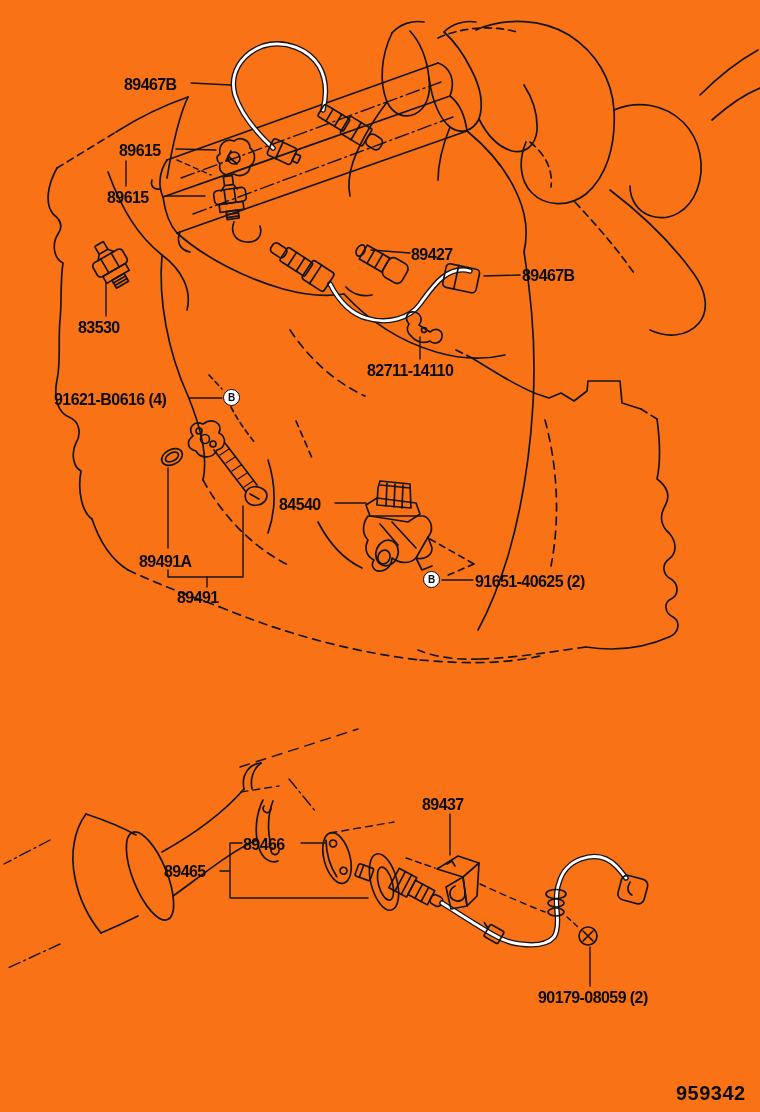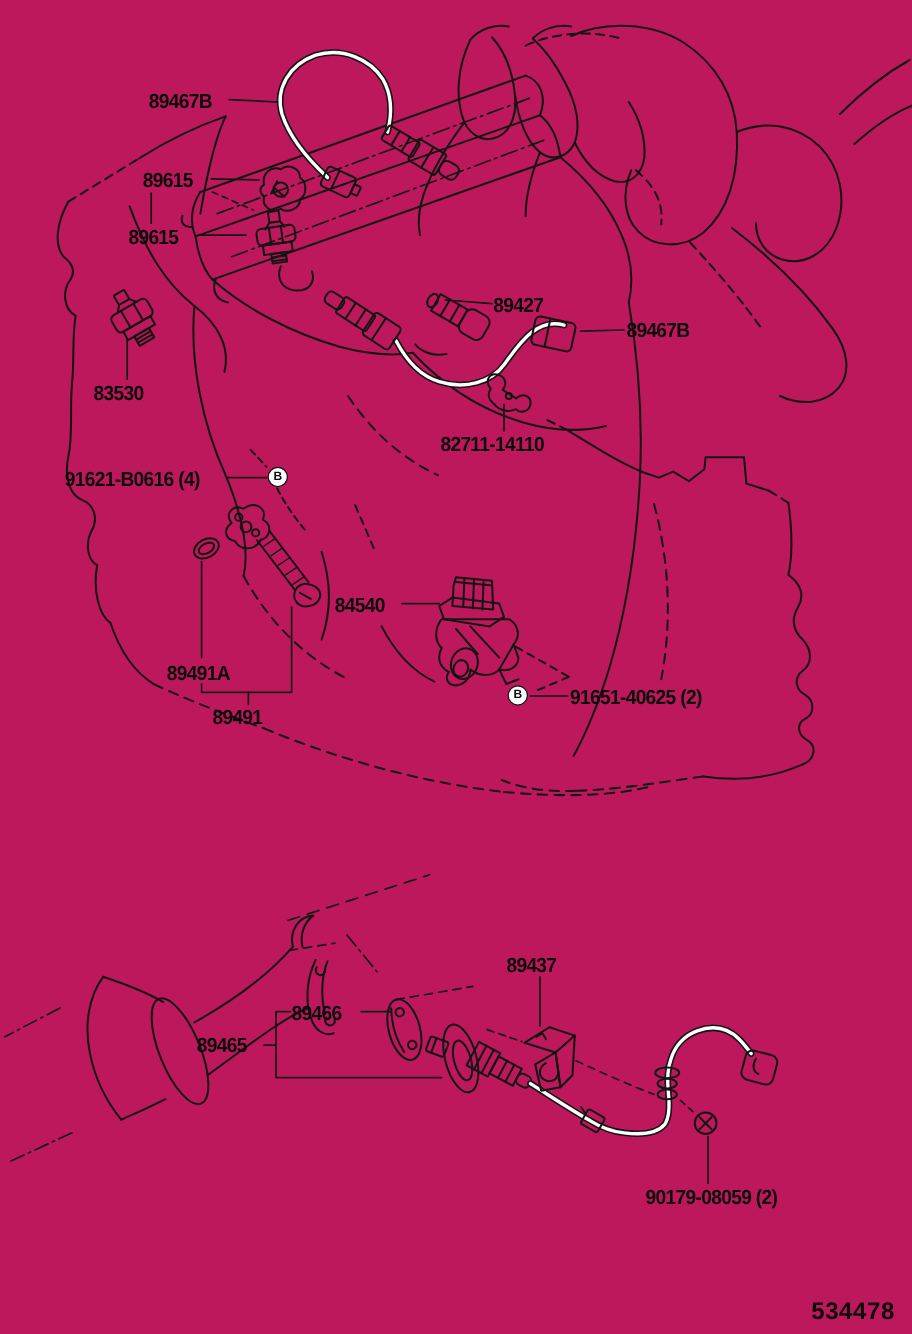--- a/index.html
+++ b/index.html
@@ -1,16 +1,16 @@
 <!DOCTYPE html>
 <html><head>
 <meta charset="utf-8">
 <style>
   html,body{margin:0;padding:0;background:#ffffff;}
-  .stage{position:relative;width:760px;height:1112px;background:#be185d;overflow:hidden;
+  .stage{position:relative;width:760px;height:1112px;background:#f97316;overflow:hidden;
          font-family:"Liberation Sans",sans-serif;}
   .linework{position:absolute;left:0;top:0;}
   .part-label{position:absolute;font-weight:700;font-size:17px;line-height:17px;
               letter-spacing:-0.6px;color:#0c0c0c;white-space:nowrap;
               transform:scaleX(0.94);transform-origin:left top;}
   .bolt-marker{position:absolute;width:17px;height:17px;border:1.8px solid #0c0c0c;
                border-radius:50%;box-sizing:border-box;display:flex;align-items:center;
                justify-content:center;font-size:10px;font-weight:700;color:#0c0c0c;
                background:#ffffff;line-height:1;}
   .figure-number{position:absolute;left:676px;top:1082px;font-weight:700;font-size:20px;
@@ -334,15 +334,15 @@
       <div class="part-label" style="left: 177px; top: 589px;">89491</div>
       <div class="part-label" style="left: 475px; top: 573px;">91651-40625 (2)</div>
       <div class="part-label" style="left: 422px; top: 796px;">89437</div>
       <div class="part-label" style="left: 243px; top: 836px;">89466</div>
       <div class="part-label" style="left: 164px; top: 863px;">89465</div>
       <div class="part-label" style="left: 538px; top: 989px;">90179-08059 (2)</div>
       <div class="bolt-marker" style="left: 223px; top: 389px;">B</div>
       <div class="bolt-marker" style="left: 423px; top: 571px;">B</div>
     </div>
 
-<div class="figure-number">534478</div>
+<div class="figure-number">959342</div>
 
 </div>
 
 </body></html>

